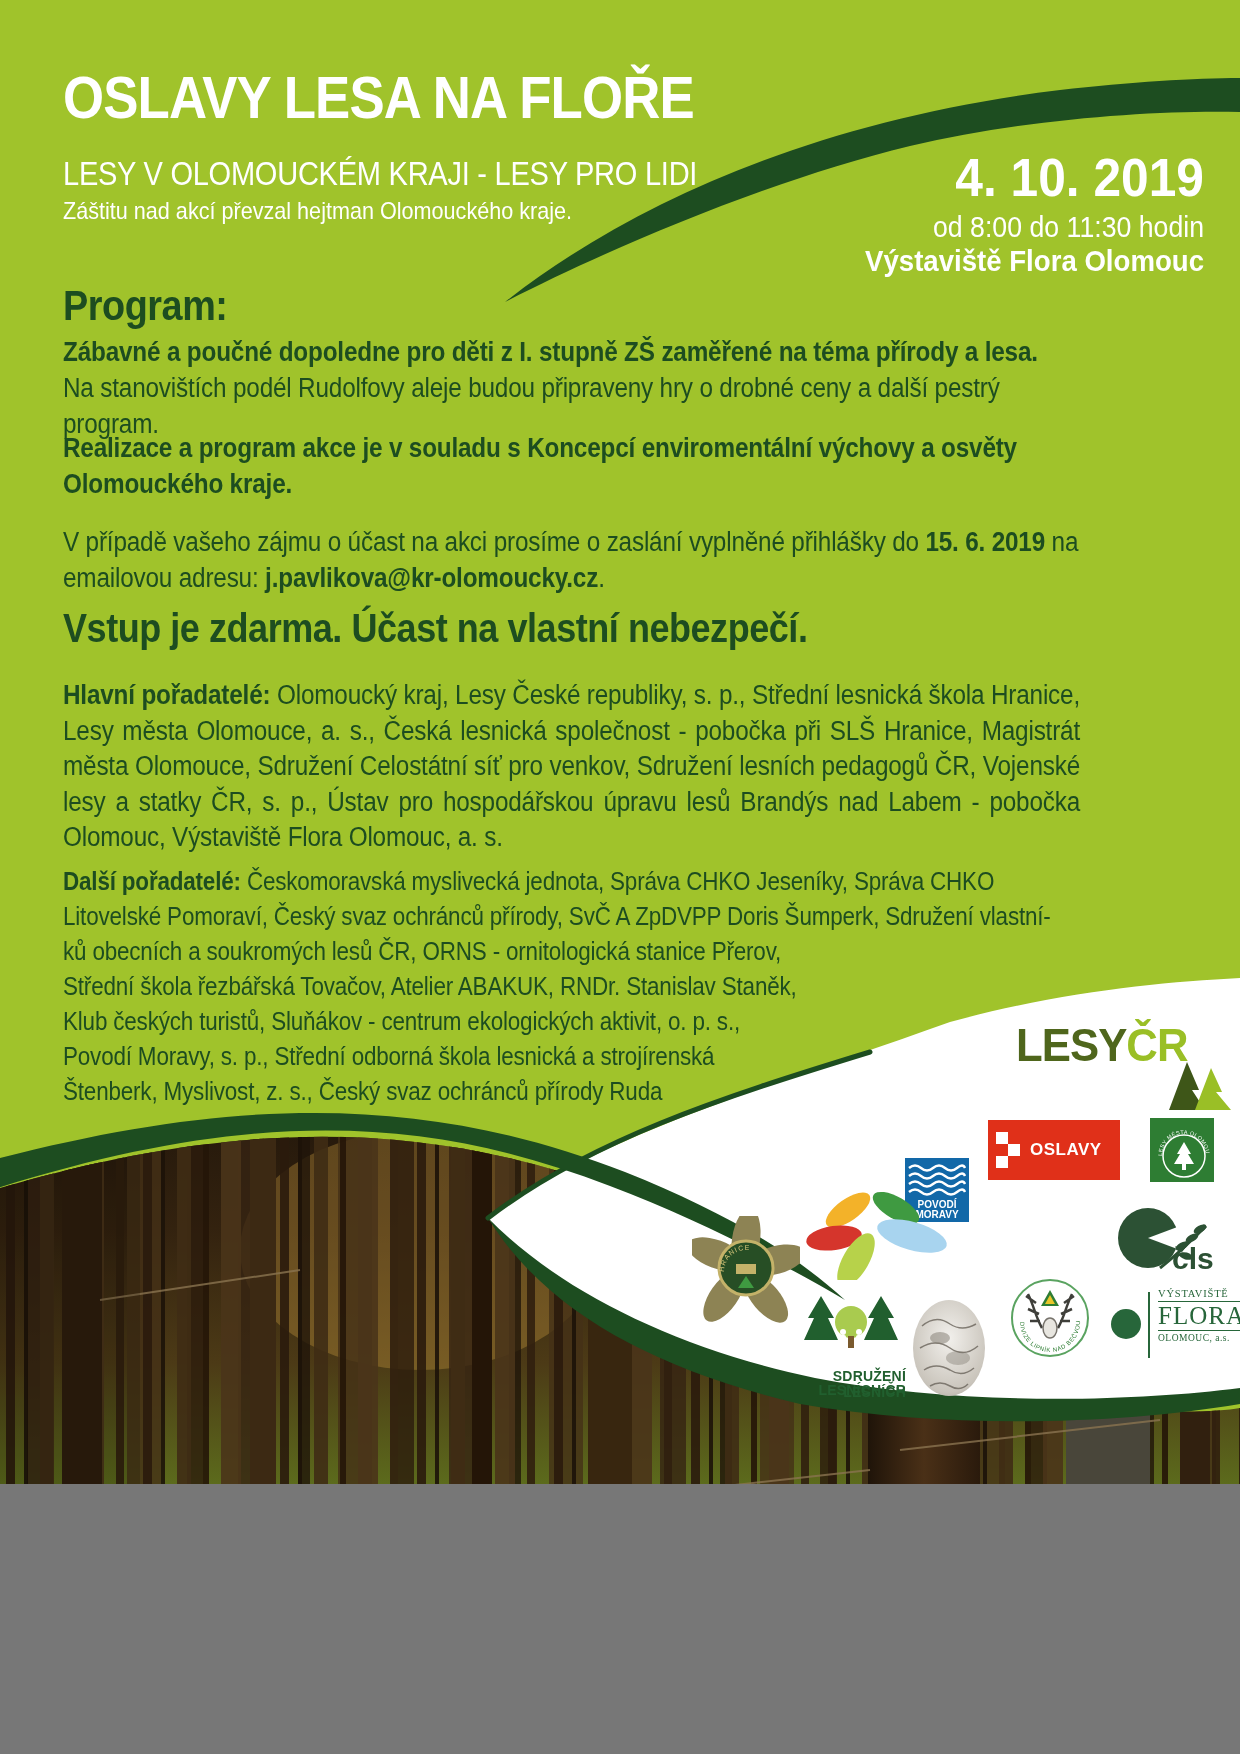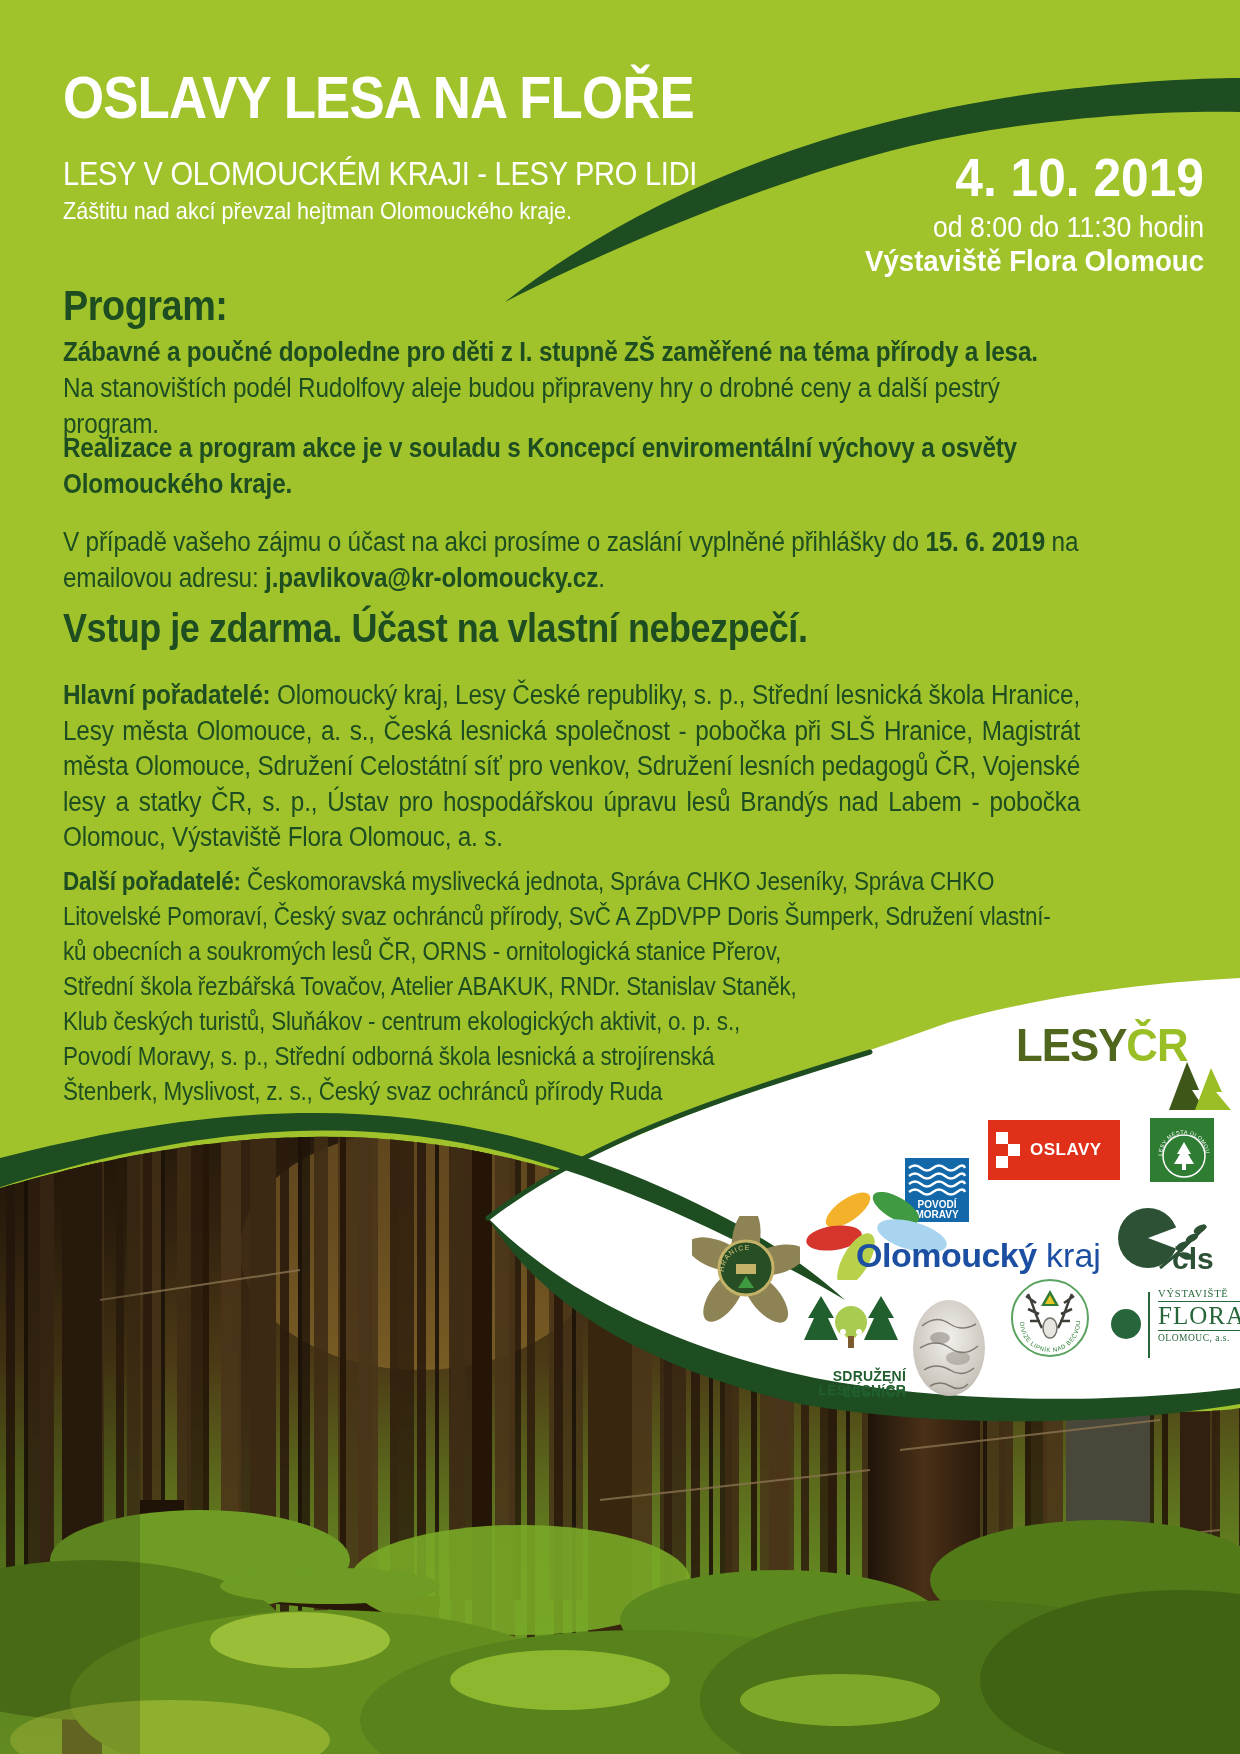--- a/index.html
+++ b/index.html
@@ -1,17 +1,17 @@
 <!DOCTYPE html>
 <html lang="cs"><head>
 <meta charset="utf-8">
 <style>
   html,body{margin:0;padding:0;}
   body{font-family:"Liberation Sans","DejaVu Sans",sans-serif;background:#777;}
-  #poster{position:relative;width:1240px;height:1754px;background:#a0c32b;overflow:hidden;margin:0 auto;}
+  #poster{position:relative;width:1240px;height:1484px;background:#a0c32b;overflow:hidden;margin:0 auto;}
   #bg-art{position:absolute;left:0;top:0;z-index:1;}
   .txt{position:absolute;z-index:2;}
   .logos{position:absolute;z-index:3;}
   .w{color:#ffffff;}
   .g{color:#1d4d20;}
   .cond{transform:scaleX(.9);transform-origin:0 0;}
   .cond88{transform:scaleX(.88);transform-origin:0 0;}
   .condR{transform:scaleX(.92);transform-origin:100% 0;}
   .b{font-weight:bold;}
   #title{left:63px;top:68px;font-size:60px;line-height:1;font-weight:bold;letter-spacing:-1px;white-space:nowrap;}
@@ -237,23 +237,20 @@
     <div class="logo" style="left:790px;top:1188px;width:420px;height:92px;">
       <svg width="180" height="92">
         <g>
           <ellipse cx="58" cy="22" rx="26" ry="11" fill="#f3b229" transform="rotate(-35 58 22)"></ellipse>
           <ellipse cx="106" cy="20" rx="26" ry="11" fill="#3f9a41" transform="rotate(30 106 20)"></ellipse>
           <ellipse cx="44" cy="50" rx="28" ry="12" fill="#d5352c" transform="rotate(-8 44 50)"></ellipse>
           <ellipse cx="122" cy="48" rx="36" ry="14" fill="#a8d4ef" transform="rotate(16 122 48)"></ellipse>
           <ellipse cx="66" cy="72" rx="30" ry="13" fill="#b7d24a" transform="rotate(-60 66 72)"></ellipse>
         </g>
       </svg>
-      <div id="kraj-text">
-        <span class="kb">Olomoucký</span><span> kraj</span>
-      </div>
     </div>
 
     <div class="logo" style="left:692px;top:1216px;">
       <svg width="108" height="110">
         <g fill="#8d8354">
           <ellipse cx="54" cy="24" rx="14" ry="32" transform="rotate(8 54 24)"></ellipse>
           <ellipse cx="84" cy="44" rx="14" ry="30" transform="rotate(75 84 44)"></ellipse>
           <ellipse cx="74" cy="82" rx="14" ry="30" transform="rotate(140 74 82)"></ellipse>
           <ellipse cx="32" cy="80" rx="14" ry="30" transform="rotate(215 32 80)"></ellipse>
           <ellipse cx="24" cy="38" rx="14" ry="30" transform="rotate(290 24 38)"></ellipse>

